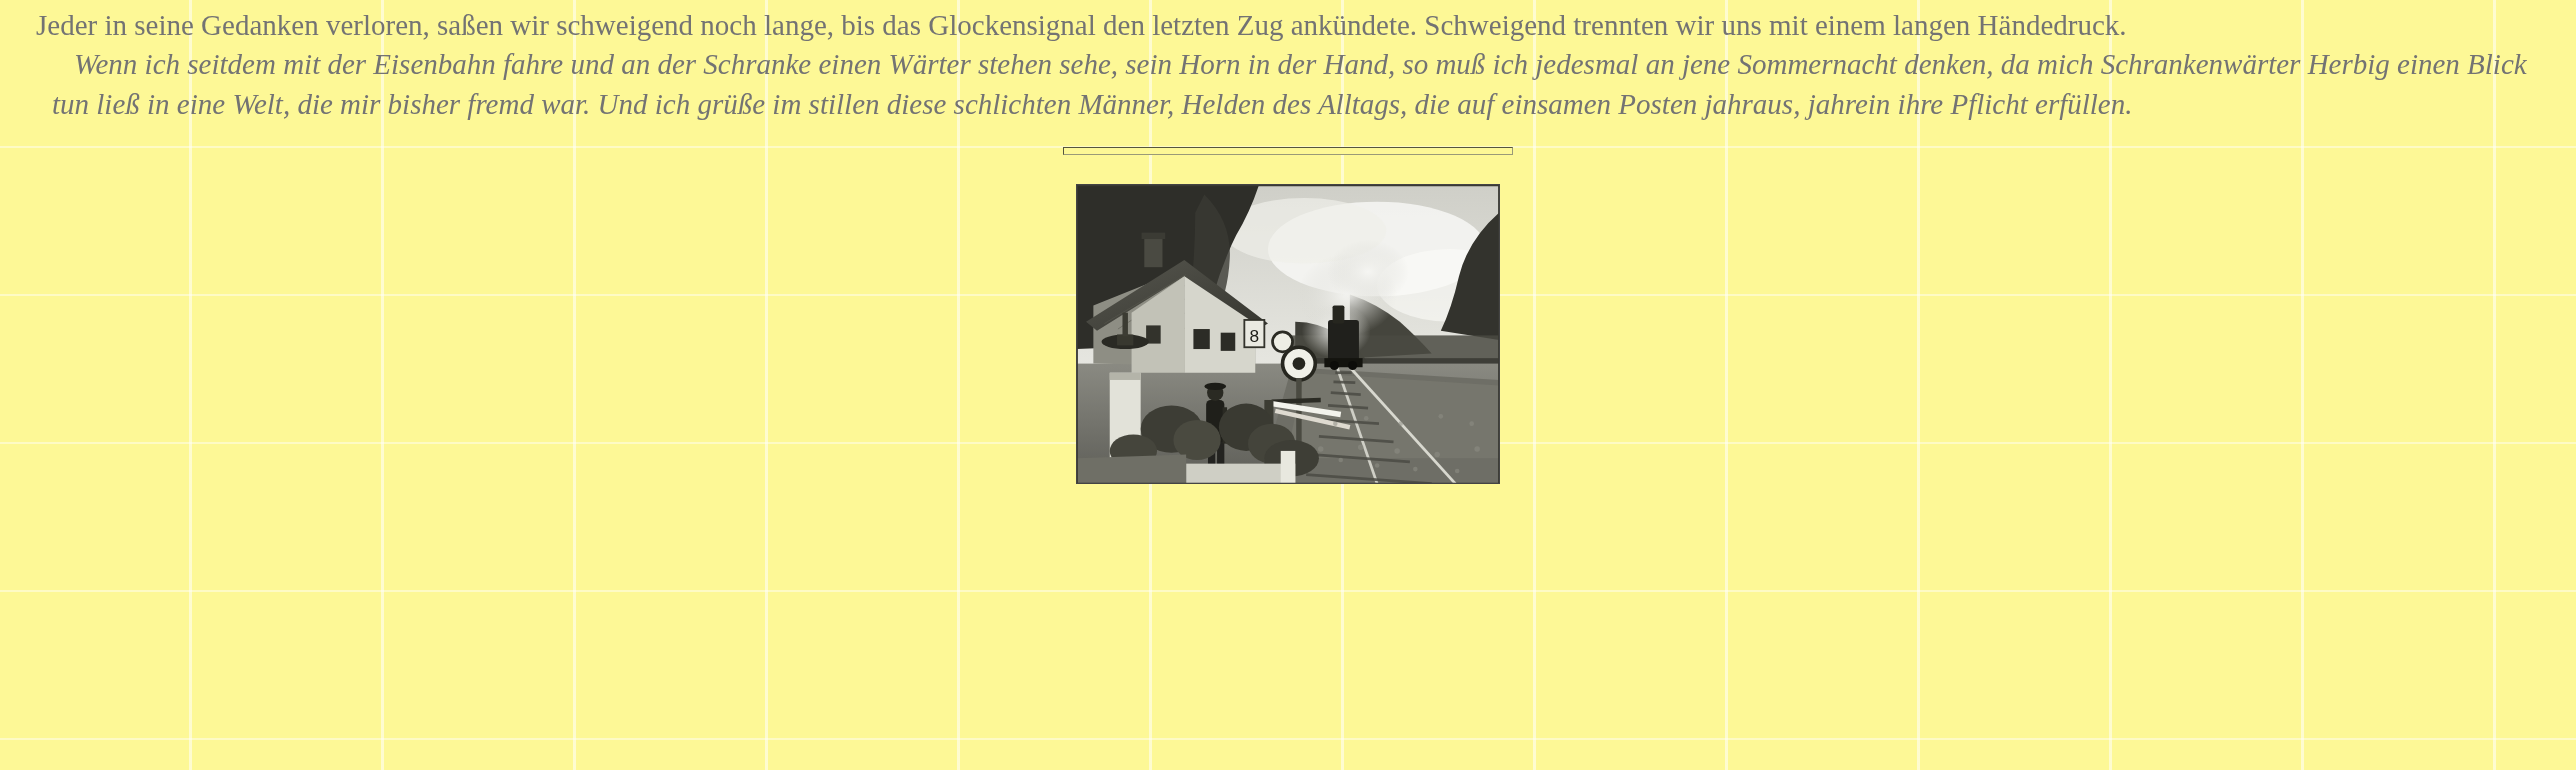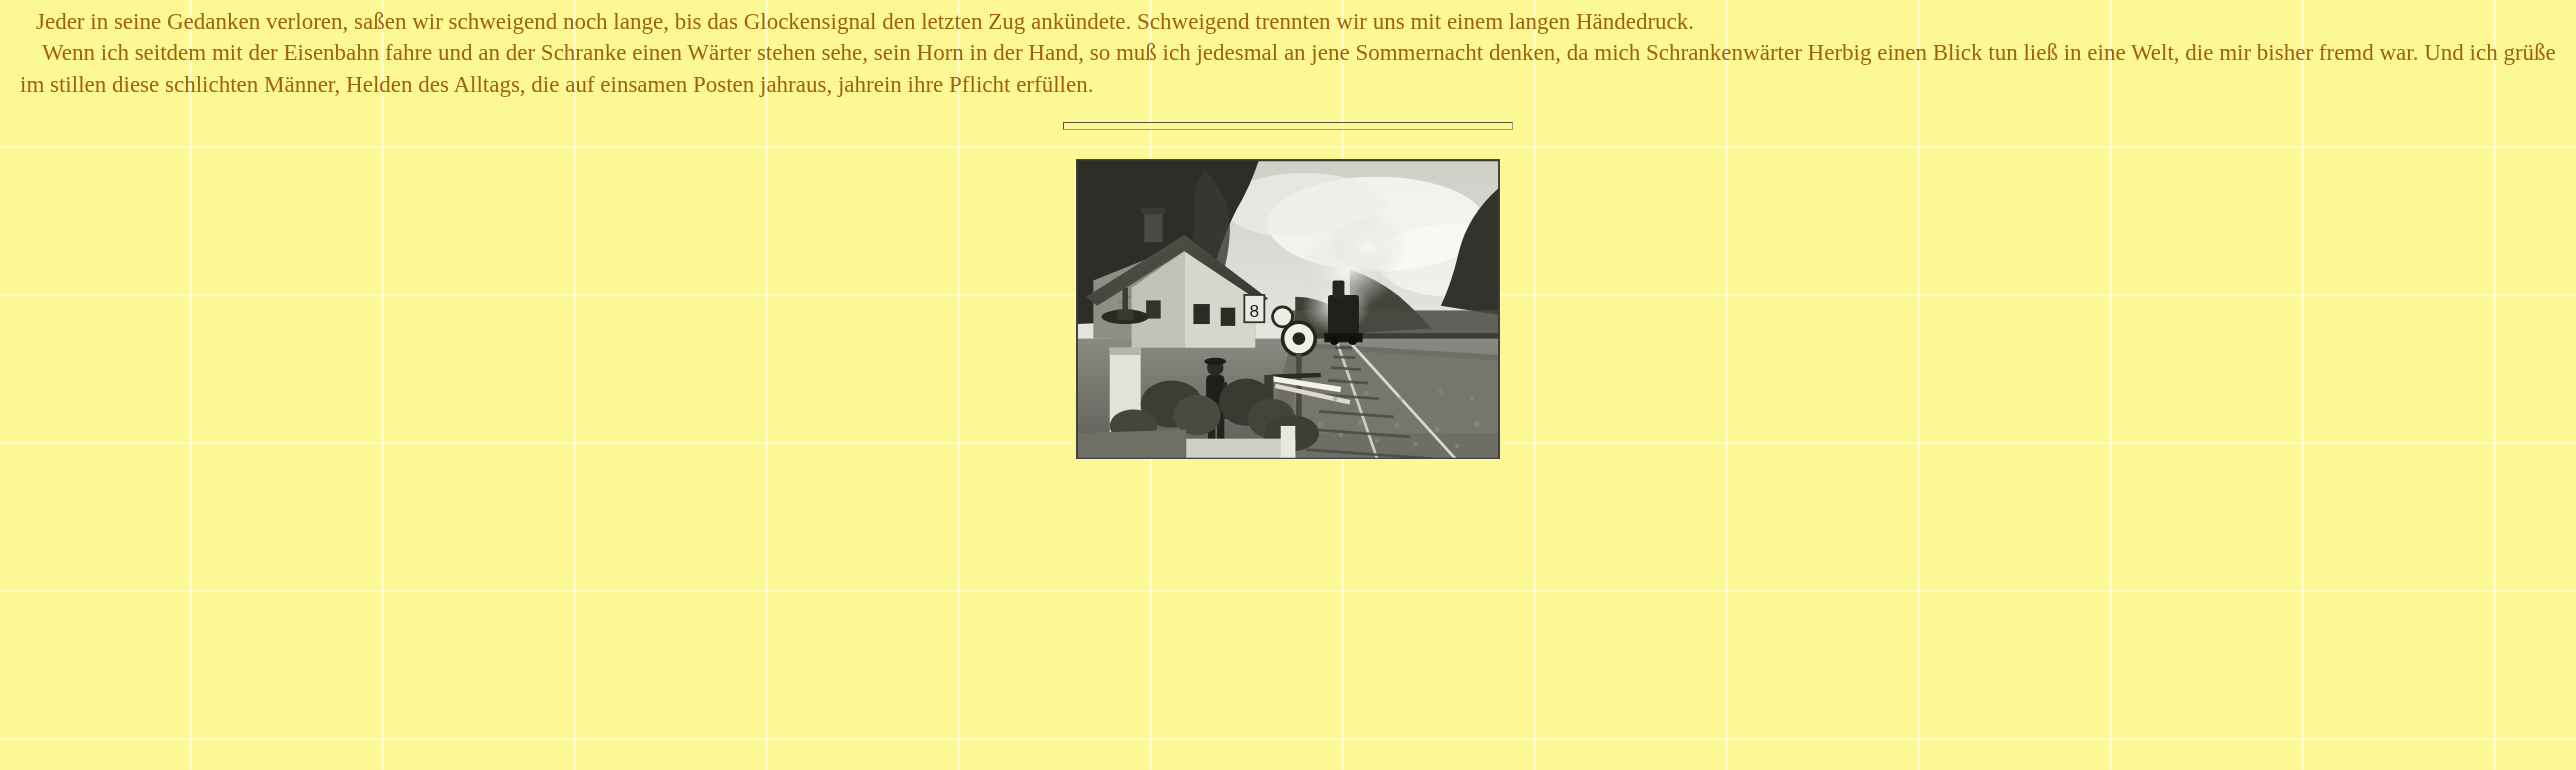--- a/index.html
+++ b/index.html
@@ -31,36 +31,37 @@
         rgba(255,255,255,0.45) 148px);
     pointer-events: none;
     z-index: 0;
   }
   .content {
     position: relative;
     z-index: 1;
   }
   .text-block {
     padding: 5.5px 0 0 0;
-    color: #a16207;
-    font-size: 23px;
+    color: #737373;
+    font-size: 29px;
     line-height: 1.37;
   }
   .para {
     margin: 0;
     padding: 0 16.4px 0 0;
   }
   .para-indent {
     text-indent: 22px;
   }
   .para-first {
     margin-left: 36px;
   }
   .para-second {
-    margin-left: 20px;
+    margin-left: 52px;
+    font-style: italic;
   }
   .hr-wrap {
     width: 100%;
     display: flex;
     justify-content: center;
     margin-top: 22px;
   }
   .hr-rule {
     width: 450px;
     height: 8.2px;

